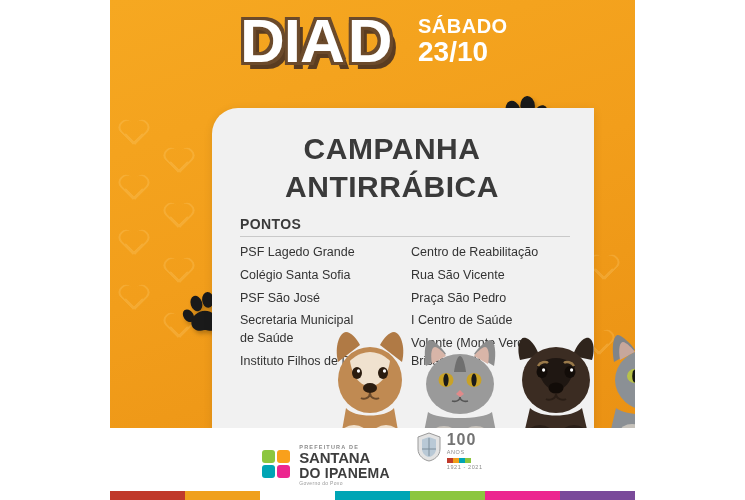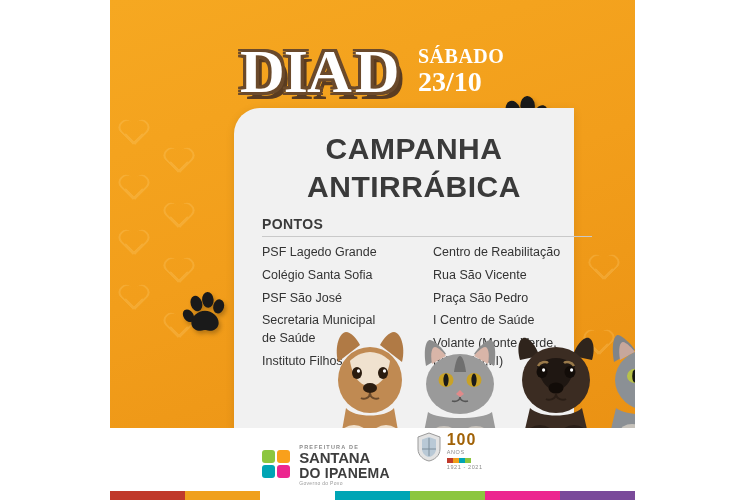--- a/index.html
+++ b/index.html
@@ -59,24 +59,23 @@
   .heart:after {
     left: 0;
     transform: rotate(45deg);
     transform-origin: 100% 100%;
     border-left: none;
   }
   
   .title-row {
     position: absolute;
     left: 0;
-    top: 40px;
+    top: 10px;
     width: 486px;
     height: 72px;
-    font-family: Liberation Serif, serif;
   }
   .dia-d {
     position: absolute;
     left: 130px;
     top: 0px;
     font-size: 62px;
     font-weight: bold;
     letter-spacing: -1px;
     color: #ffffff;
     text-shadow:
@@ -105,23 +104,23 @@
     text-align: center;
   }
   .date-num {
     font-size: 28px;
     font-weight: bold;
     line-height: 1;
   }
   
   .card {
     position: absolute;
-    left: 124px;
+    left: 102px;
     top: 108px;
-    width: 340px;
+    width: 382px;
     height: 322px;
     background: #f1f1f1;
     border-radius: 26px 0 0 0;
     box-shadow: 0 2px 10px rgba(0,0,0,0.10);
   }
   .card-heading {
     position: absolute;
     left: 0;
     top: 22px;
     width: 360px;
@@ -241,21 +240,21 @@
     height: 30px;
     position: relative;
   }
   .cent {
     text-align: left;
     line-height: 1;
   }
   .cent .big {
     font-size: 16px;
     font-weight: bold;
-    color: #a16207;
+    color: #737373;
     letter-spacing: 1px;
   }
   .cent .small {
     font-size: 5.5px;
     color: #8a8a8a;
     letter-spacing: 0.6px;
     margin-top: 2px;
   }
   .flagbar {
     display: flex;

